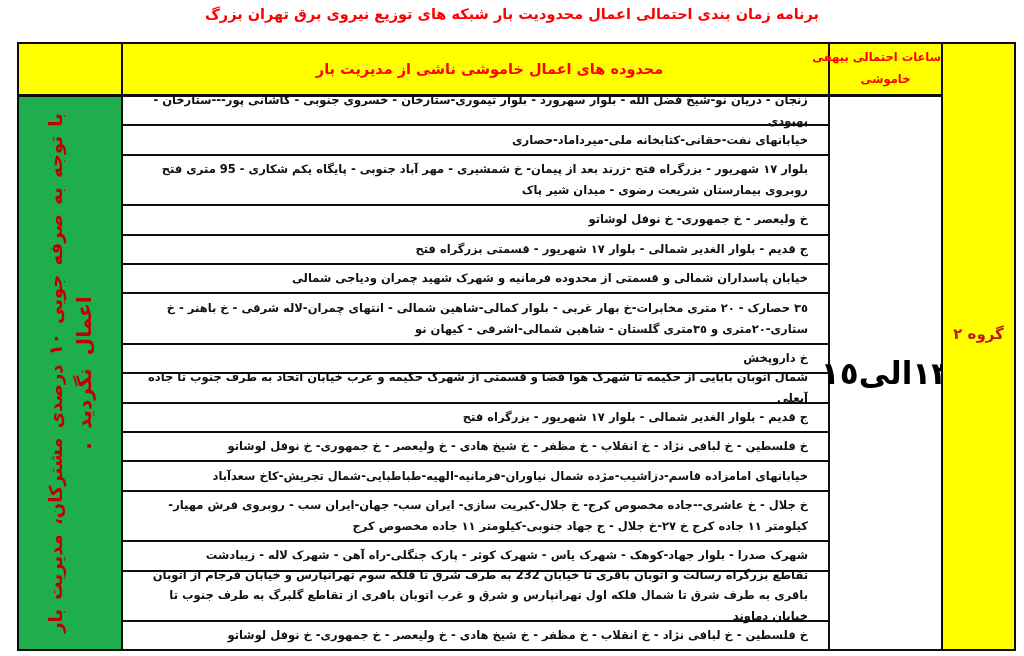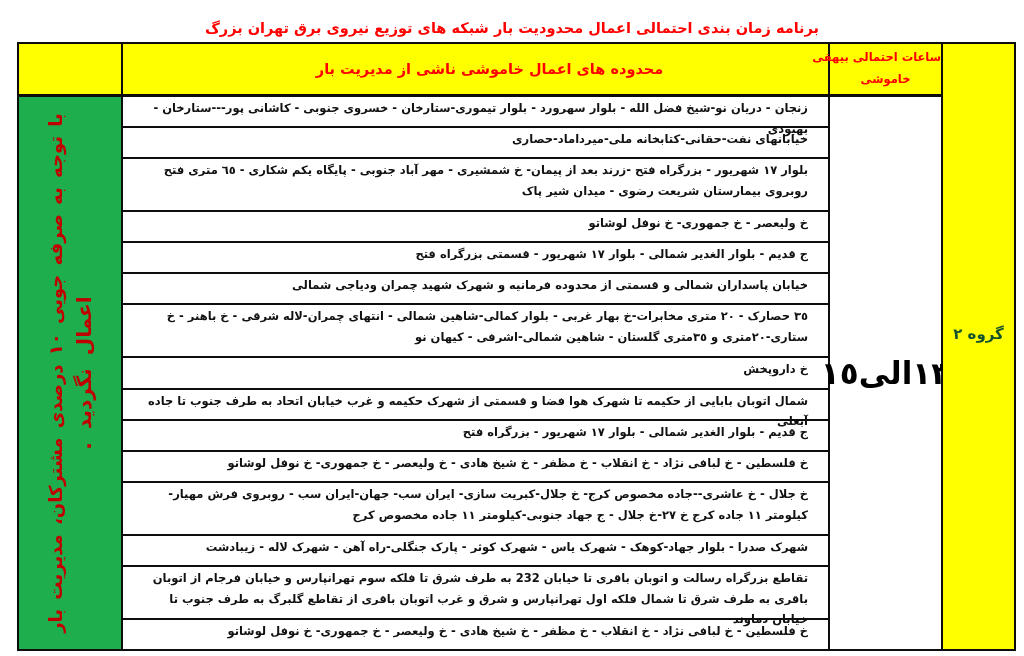--- a/index.html
+++ b/index.html
@@ -6,21 +6,21 @@
     --yellow:#ffff00; --green:#1fae4e; --red:#ff0000; --darkred:#c00000;
     --line:#0d0d0d;
   }
   html,body{margin:0;padding:0;}
   body{
     width:1024px;height:656px;background:#ffffff;position:relative;
     font-family:"DejaVu Sans",sans-serif;color:#111;
   }
   .title{
     position:absolute;top:6px;left:0;width:1024px;text-align:center;
-    direction:rtl;color:var(--red);font-weight:bold;font-size:14.5px;margin-top:14px;
+    direction:rtl;color:var(--red);font-weight:bold;font-size:14.5px;
   }
   .table{
     position:absolute;left:17px;top:42px;width:999px;height:609px;
     border:2px solid var(--line);box-sizing:border-box;
     display:flex;flex-direction:row;direction:ltr;background:#fff;
   }
   .col{box-sizing:border-box;height:100%;}
   
   .col-note{width:104px;display:flex;flex-direction:column;border-right:2px solid var(--line);}
   .note-stub{height:50px;background:var(--yellow);border-bottom:3px solid var(--line);}
@@ -36,21 +36,21 @@
   
   .col-main{flex:1;display:flex;flex-direction:column;border-right:2px solid var(--line);min-width:0;}
   .main-header{
     height:50px;background:var(--yellow);border-bottom:3px solid var(--line);
     display:flex;align-items:center;justify-content:center;
     direction:rtl;color:var(--red);font-weight:bold;font-size:14.5px;padding-left:28px;
   }
   .rows{flex:1;display:flex;flex-direction:column;min-height:0;}
   .row{
     flex:26 1 0;border-bottom:2px solid var(--line);direction:rtl;
-    display:flex;min-height:0;
+    display:flex;align-items:center;min-height:0;
     padding:1px 20px 1px 8px;box-sizing:border-box;
     font-size:11.5px;font-weight:bold;line-height:1.8;
   }
   .row.tall{flex:47 1 0;}
   .row:last-child{border-bottom:none;}
   .row span{display:block;width:100%;text-align:right;}
   
   .col-hours{width:113px;display:flex;flex-direction:column;border-right:2px solid var(--line);}
   .hours-header{
     height:50px;background:var(--yellow);border-bottom:3px solid var(--line);
@@ -58,21 +58,21 @@
     direction:rtl;text-align:center;color:var(--red);font-weight:bold;
     font-size:11.5px;line-height:1.9;white-space:nowrap;
   }
   .hours-body{
     flex:1;display:flex;align-items:center;justify-content:center;
     direction:rtl;font-size:31px;font-weight:bold;color:#000;
   }
   
   .col-group{
     width:71px;background:var(--yellow);display:flex;align-items:center;
-    justify-content:center;direction:rtl;font-weight:bold;font-size:15px;color:#14532d;
+    justify-content:center;direction:rtl;font-weight:bold;font-size:15px;color:#b91c1c;
   }
   .col-group span{margin-top:-26px;}
 </style>
 </head>
 <body>
 
 <div class="title">برنامه زمان بندی احتمالی اعمال محدودیت بار شبکه های توزیع نیروی برق تهران بزرگ</div>
 
 <div class="table">
 
@@ -89,21 +89,21 @@
   <div class="col col-main">
     <div class="main-header">محدوده های اعمال خاموشی ناشی از مدیریت بار</div>
     <div class="rows">
         <div class="row">
     <span>زنجان - دريان نو-شيخ فضل الله - بلوار سهرورد - بلوار تيموری-ستارخان - خسروی جنوبی - کاشانی پور---ستارخان - بهبودی</span>
   </div>
         <div class="row">
     <span>خيابانهای نفت-حقانی-کتابخانه ملی-ميرداماد-حصاری</span>
   </div>
         <div class="row tall">
-    <span>بلوار ١٧ شهريور - بزرگراه فتح -زرند بعد از پيمان- خ شمشيری - مهر آباد جنوبی - پايگاه يکم شکاری - ٦٥ متری فتح روبروی بيمارستان شريعت رضوی - ميدان شير پاک</span>
+    <span>بلوار ١٧ شهريور - بزرگراه فتح -زرند بعد از پيمان- خ شمشيری - مهر آباد جنوبی - پايگاه يکم شکاری - 95 متری فتح روبروی بيمارستان شريعت رضوی - ميدان شير پاک</span>
   </div>
         <div class="row">
     <span>خ وليعصر - خ جمهوری- خ نوفل لوشاتو</span>
   </div>
         <div class="row">
     <span>ج قديم - بلوار الغدير شمالی - بلوار ١٧ شهريور - قسمتی بزرگراه فتح</span>
   </div>
         <div class="row">
     <span>خيابان پاسداران شمالی و قسمتی از محدوده فرمانيه و شهرک شهيد چمران ودياجی شمالی</span>
   </div>
@@ -114,20 +114,23 @@
     <span>خ داروپخش</span>
   </div>
         <div class="row">
     <span>شمال اتوبان بابايی از حکيمه تا شهرک هوا فضا و قسمتی از شهرک حکيمه و غرب خيابان اتحاد به طرف جنوب تا جاده آبعلی</span>
   </div>
         <div class="row">
     <span>ج قديم - بلوار الغدير شمالی - بلوار ١٧ شهريور - بزرگراه فتح</span>
   </div>
         <div class="row">
     <span>خ فلسطين - خ لبافی نژاد - خ انقلاب - خ مظفر - خ شيخ هادی - خ وليعصر - خ جمهوری- خ نوفل لوشاتو</span>
+  </div>
+        <div class="row">
+    <span>خيابانهای امامزاده قاسم-دزاشيب-مژده شمال نياوران-فرمانيه-الهيه-طباطبايی-شمال  تجريش-کاخ سعدآباد</span>
   </div>
         <div class="row tall">
     <span>خ جلال - خ عاشری--جاده مخصوص کرج- خ جلال-کبريت سازی- ايران سب- جهان-ايران سب - روبروی فرش مهيار-کيلومتر ١١ جاده کرج خ ٢٧-خ جلال - ج جهاد جنوبی-کيلومتر ١١ جاده مخصوص کرج</span>
   </div>
         <div class="row">
     <span>شهرک صدرا - بلوار جهاد-کوهک - شهرک ياس - شهرک کوثر - پارک جنگلی-راه آهن - شهرک لاله - زيبادشت</span>
   </div>
         <div class="row tall">
     <span>تقاطع بزرگراه رسالت و اتوبان باقری تا خيابان 232 به طرف شرق تا فلکه سوم تهرانپارس و خيابان فرجام از اتوبان باقری به طرف شرق تا شمال فلکه اول تهرانپارس و شرق و غرب اتوبان باقری از تقاطع گلبرگ به طرف جنوب تا خيابان دماوند</span>
   </div>

